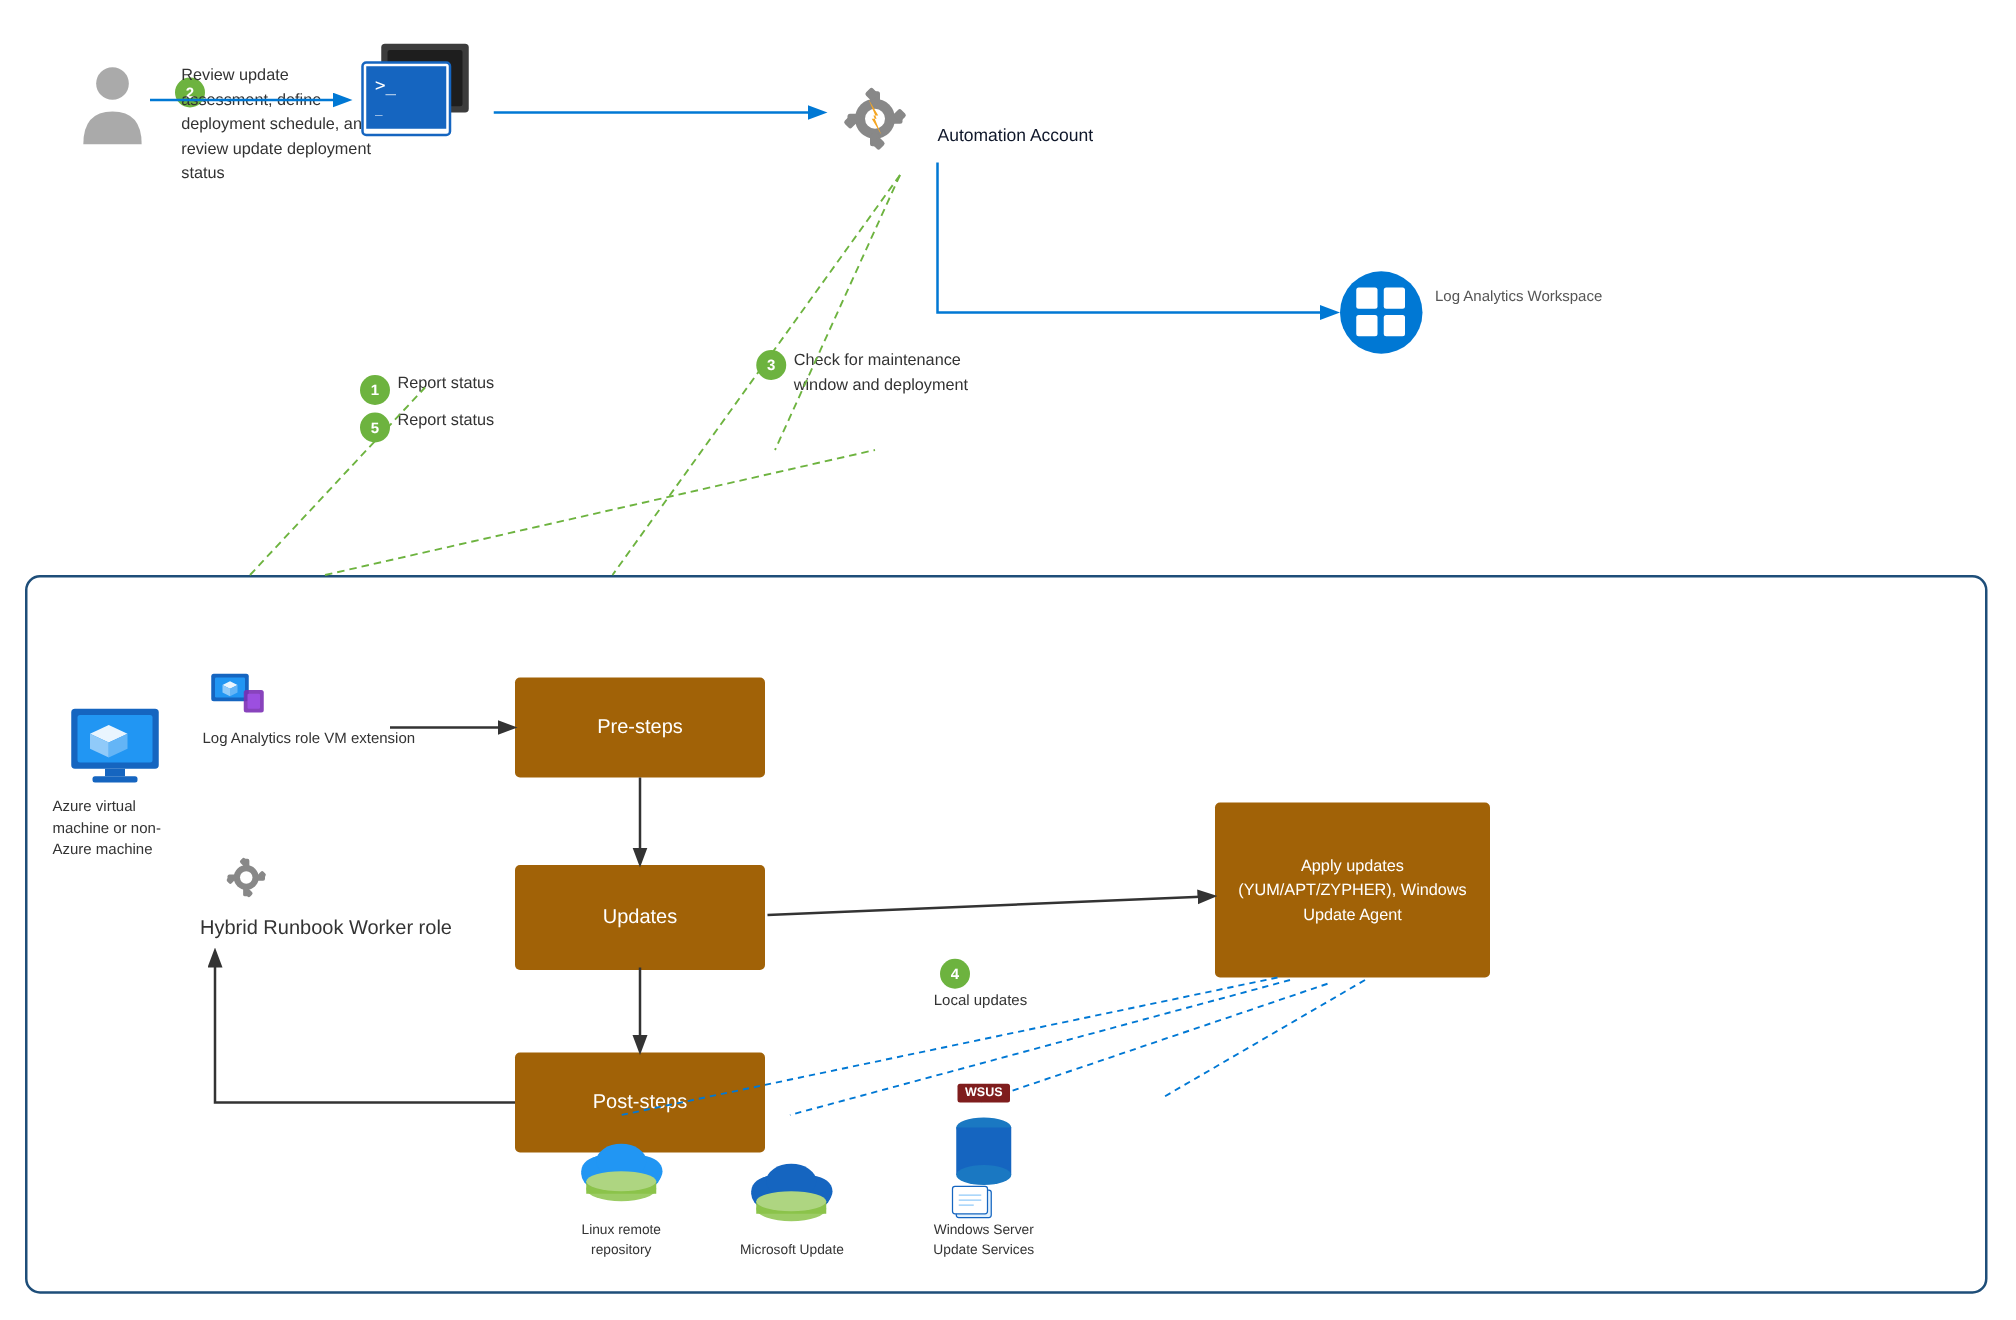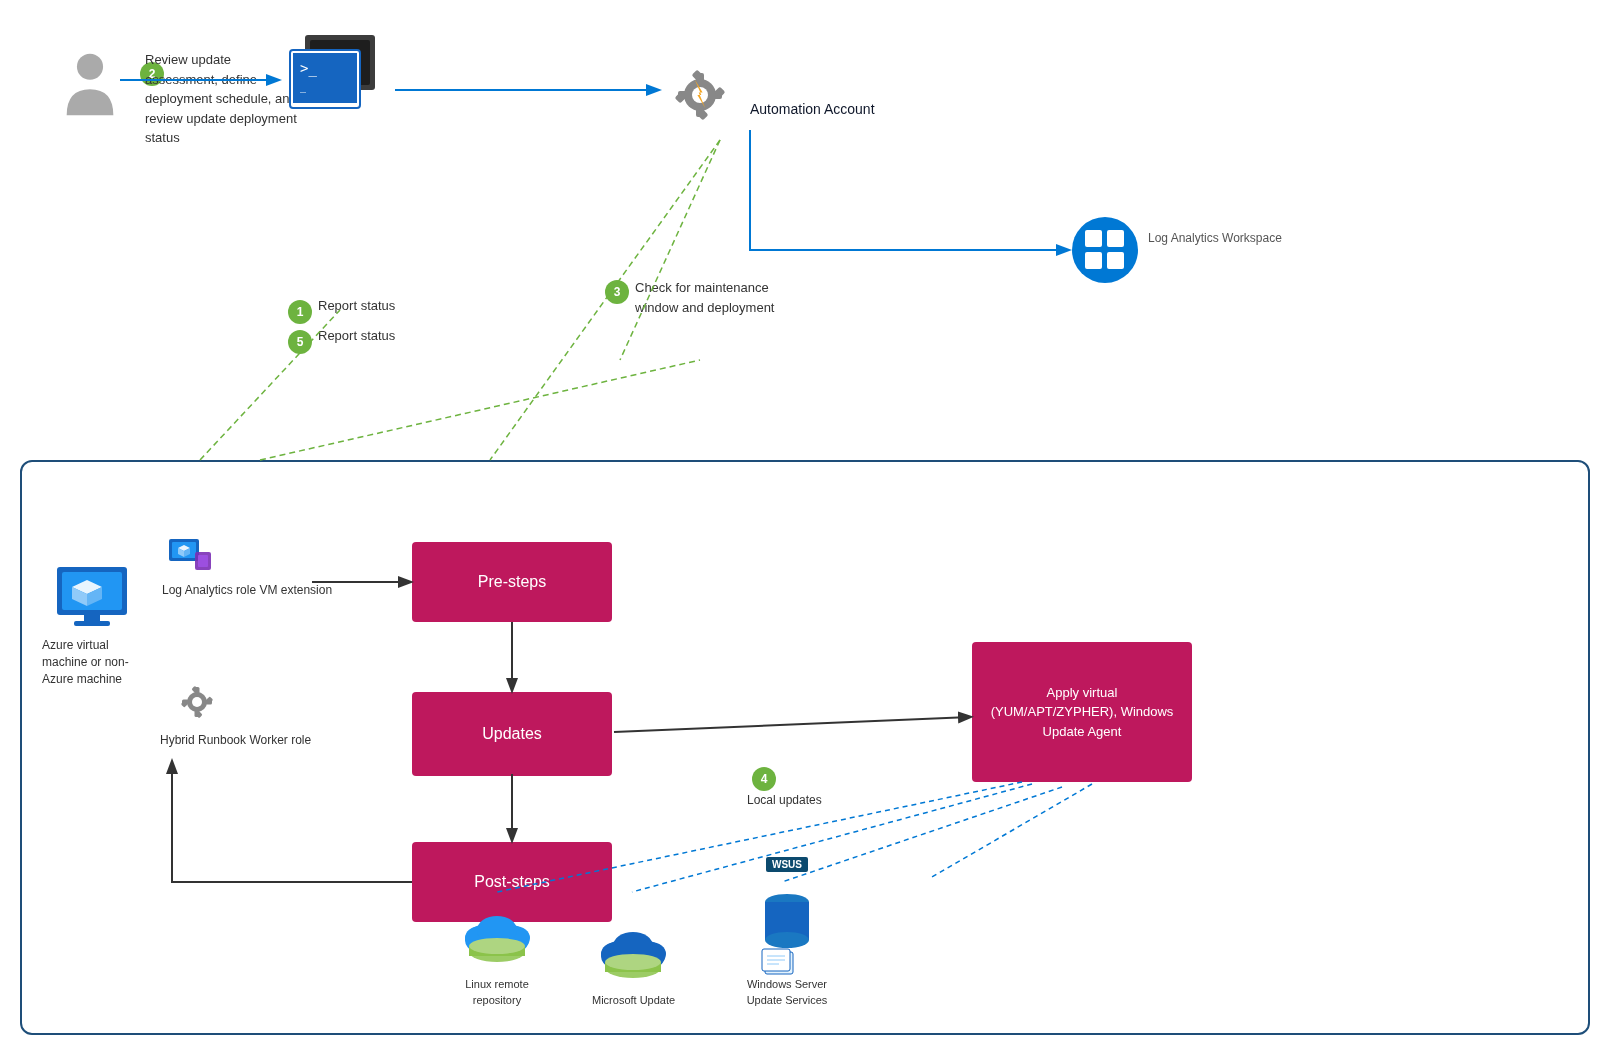--- a/index.html
+++ b/index.html
@@ -78,21 +78,21 @@
       top: 0;
       left: 0;
       width: 1613px;
       height: 1056px;
       pointer-events: none;
     }
 
     
     .process-box {
       position: absolute;
-      background: #be185d;
+      background: #a16207;
       color: #fff;
       border-radius: 4px;
       display: flex;
       align-items: center;
       justify-content: center;
       font-size: 16px;
       font-weight: 500;
     }
 
     
@@ -271,38 +271,38 @@
           <rect x="-2.5" y="8" width="5" height="7" rx="1.5" fill="#888"></rect>
           <rect x="8" y="-2.5" width="7" height="5" rx="1.5" fill="#888"></rect>
           <rect x="-15" y="-2.5" width="7" height="5" rx="1.5" fill="#888"></rect>
           <rect x="5" y="-13" width="5" height="5" rx="1.5" fill="#888" transform="rotate(45)"></rect>
           <rect x="-10" y="8" width="5" height="5" rx="1.5" fill="#888" transform="rotate(45)"></rect>
           <rect x="8" y="5" width="5" height="5" rx="1.5" fill="#888" transform="rotate(45)"></rect>
           <rect x="-13" y="-10" width="5" height="5" rx="1.5" fill="#888" transform="rotate(45)"></rect>
         </g>
       </svg>
     </div>
-    <div style="position:absolute; top:270px; left:138px; font-size:12px; color:#333; line-height:1.4;">
+    <div style="position:absolute; top:270px; left:138px; font-size:16px; color:#333; line-height:1.4;">
       <span>Hybrid Runbook Worker role</span>
     </div>
 
     <div class="process-box presteps-box">
       <span>Pre-steps</span>
     </div>
 
     <div class="process-box updates-box">
       <span>Updates</span>
     </div>
 
     <div class="process-box poststeps-box">
       <span>Post-steps</span>
     </div>
 
     <div class="process-box apply-updates-box">
-      <span>Apply virtual (YUM/APT/ZYPHER), Windows Update Agent</span>
+      <span>Apply updates (YUM/APT/ZYPHER), Windows Update Agent</span>
     </div>
 
     <div class="step-circle" style="top:305px; left:730px; position:absolute;">
       <span>4</span>
     </div>
     <div style="position:absolute; top:330px; left:725px; font-size:12px; color:#333; line-height:1.4;">
       <span>Local updates</span>
     </div>
 
     <div style="position:absolute; bottom:25px; left:570px; text-align:center;">
@@ -333,21 +333,21 @@
         <ellipse cx="37" cy="38" rx="28" ry="8" fill="#aed581"></ellipse>
       </svg>
       <div style="font-size:11px; color:#333; line-height:1.4; max-width:90px;">
         <span>Linux remote repository</span>
       </div>
     </div>
 
     <div style="position:absolute; bottom:25px; left:720px; text-align:center;">
 
       <div style="display:flex; flex-direction:column; align-items:center;">
-        <div style="background:#0c4a6e; color:#fff; font-size:10px; font-weight:bold; padding:2px 6px; border-radius:2px; margin-bottom:20px; z-index:2; position:relative;">WSUS</div>
+        <div style="background:#7f1d1d; color:#fff; font-size:10px; font-weight:bold; padding:2px 6px; border-radius:2px; margin-bottom:10px; z-index:2; position:relative;">WSUS</div>
         <svg width="55" height="65" viewBox="0 0 55 65" xmlns="http://www.w3.org/2000/svg">
 
           <ellipse cx="27" cy="10" rx="22" ry="8" fill="#1a78c2"></ellipse>
           <rect x="5" y="10" width="44" height="38" fill="#1565c0"></rect>
           <ellipse cx="27" cy="48" rx="22" ry="8" fill="#1a78c2"></ellipse>
 
           <rect x="12" y="58" width="18" height="2" fill="#90caf9" rx="1"></rect>
           <rect x="12" y="62" width="12" height="2" fill="#90caf9" rx="1"></rect>
         </svg>
 

